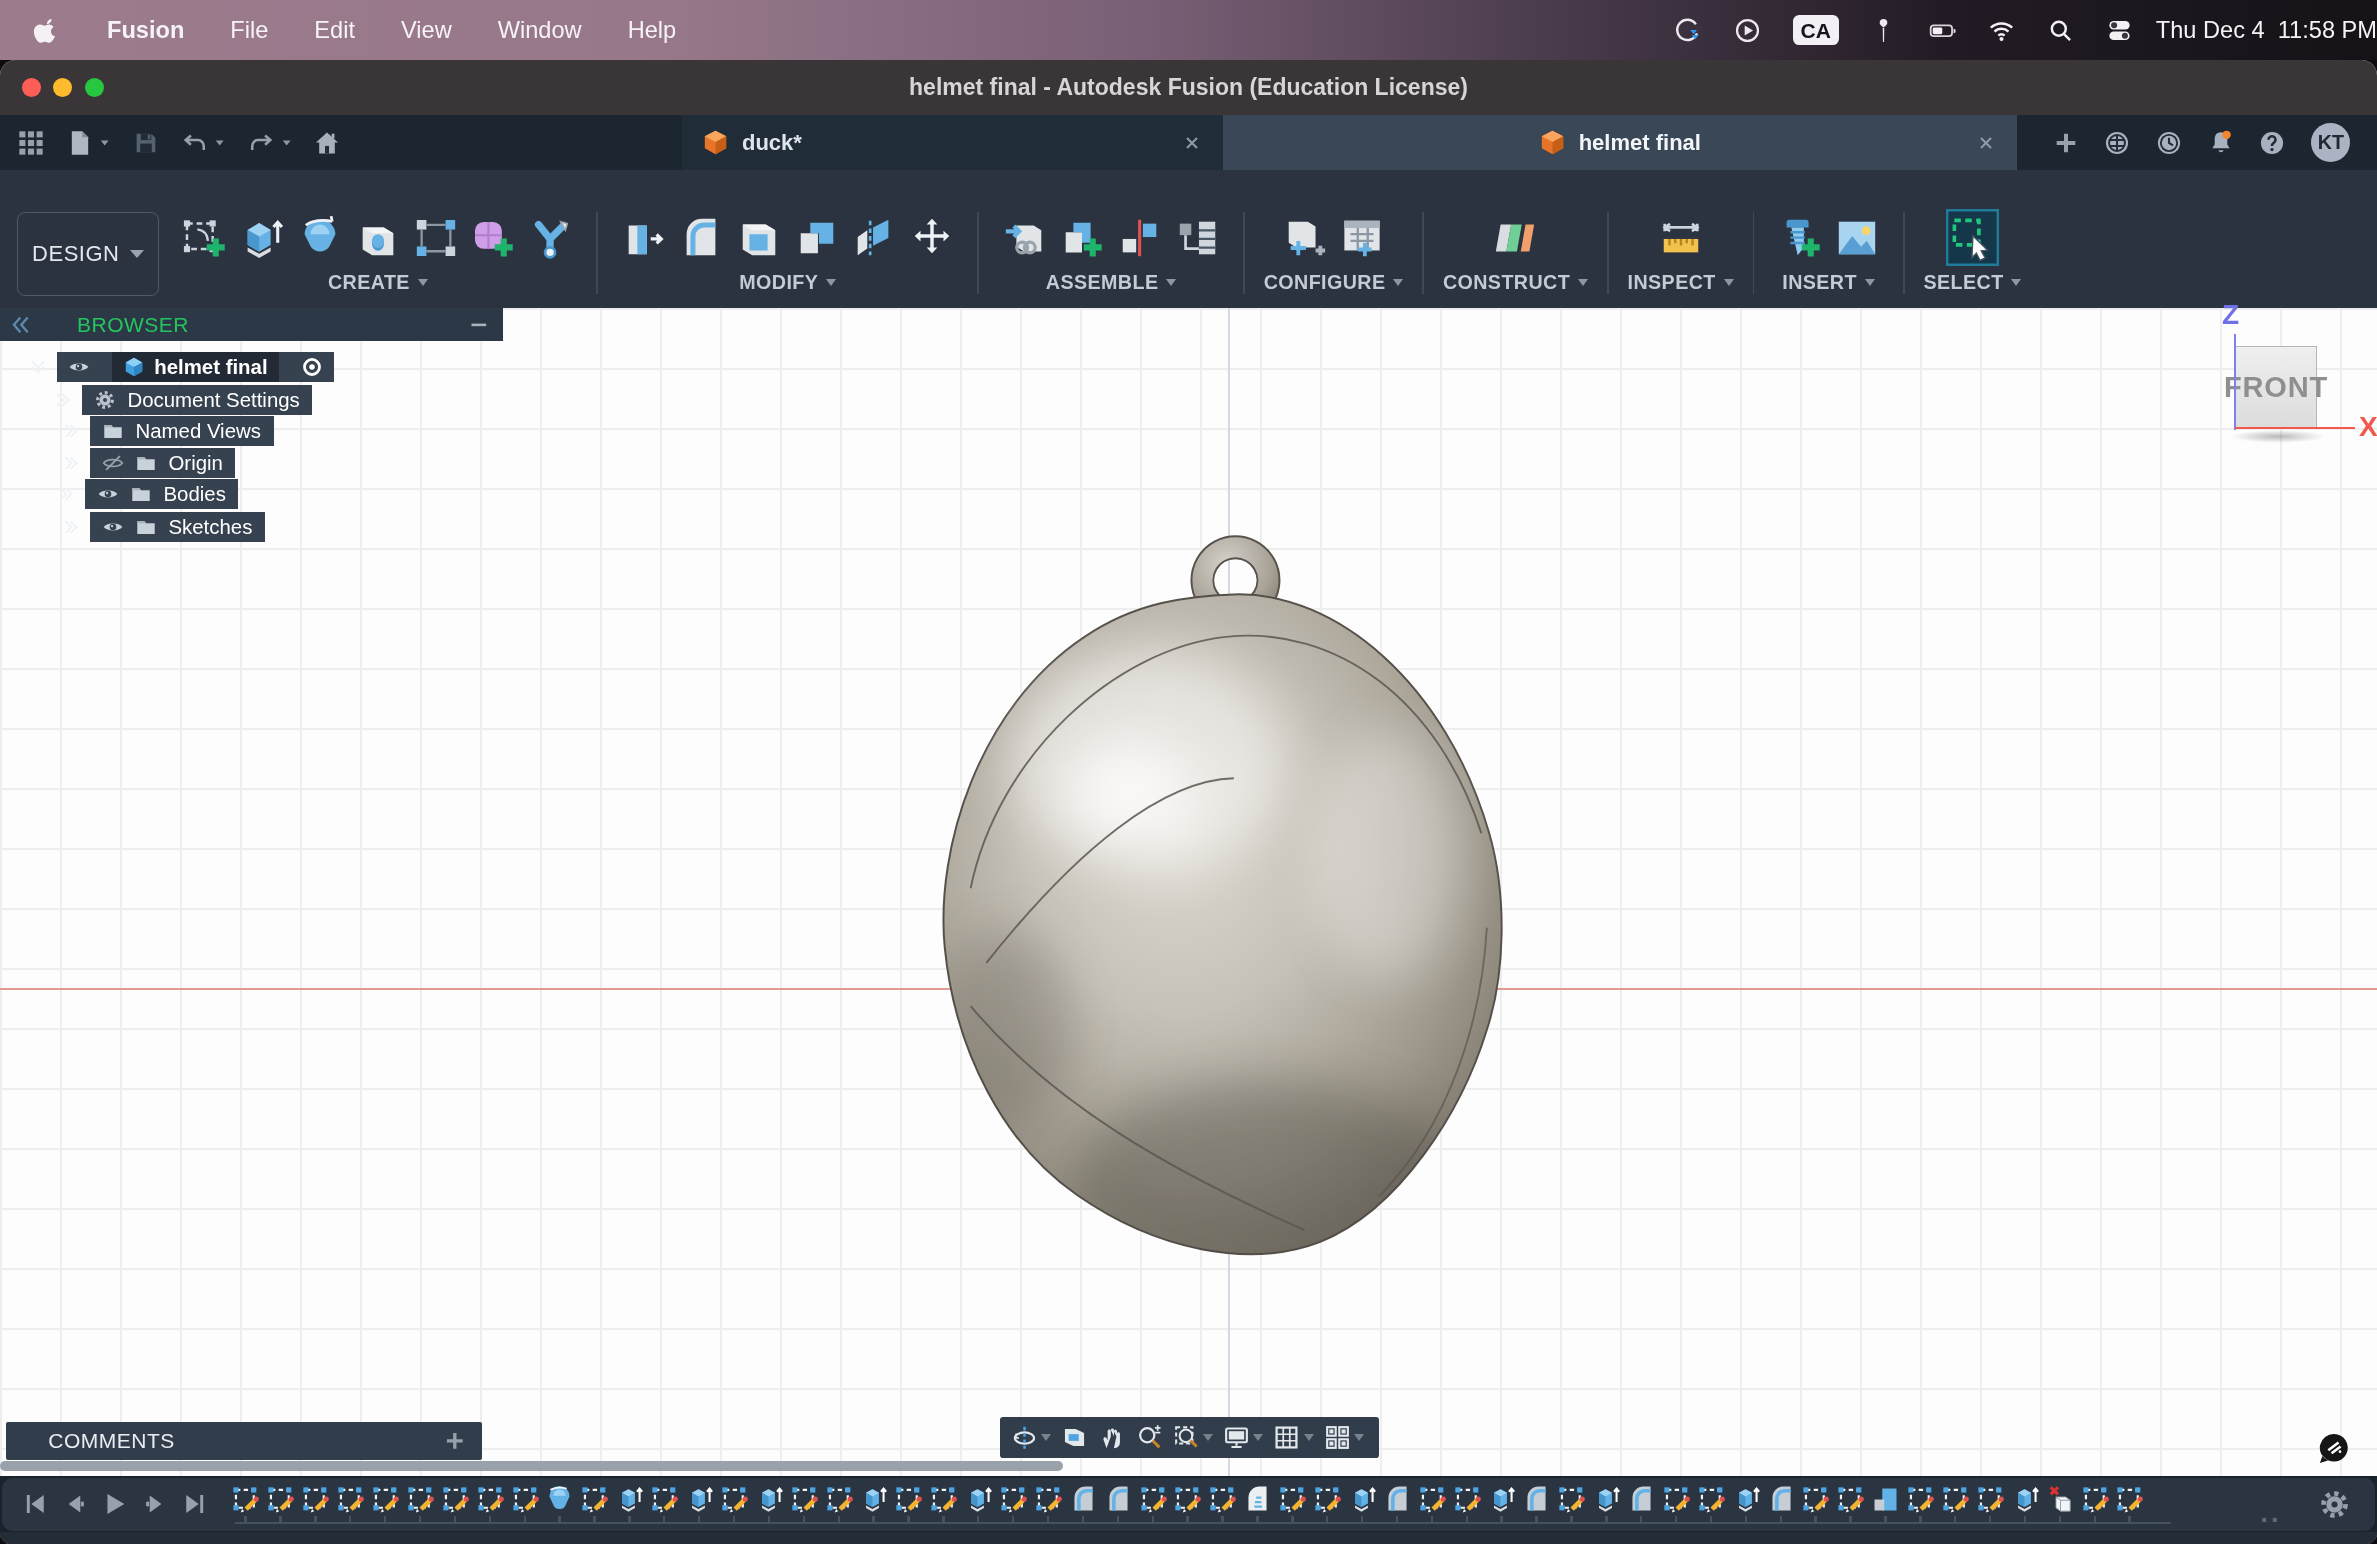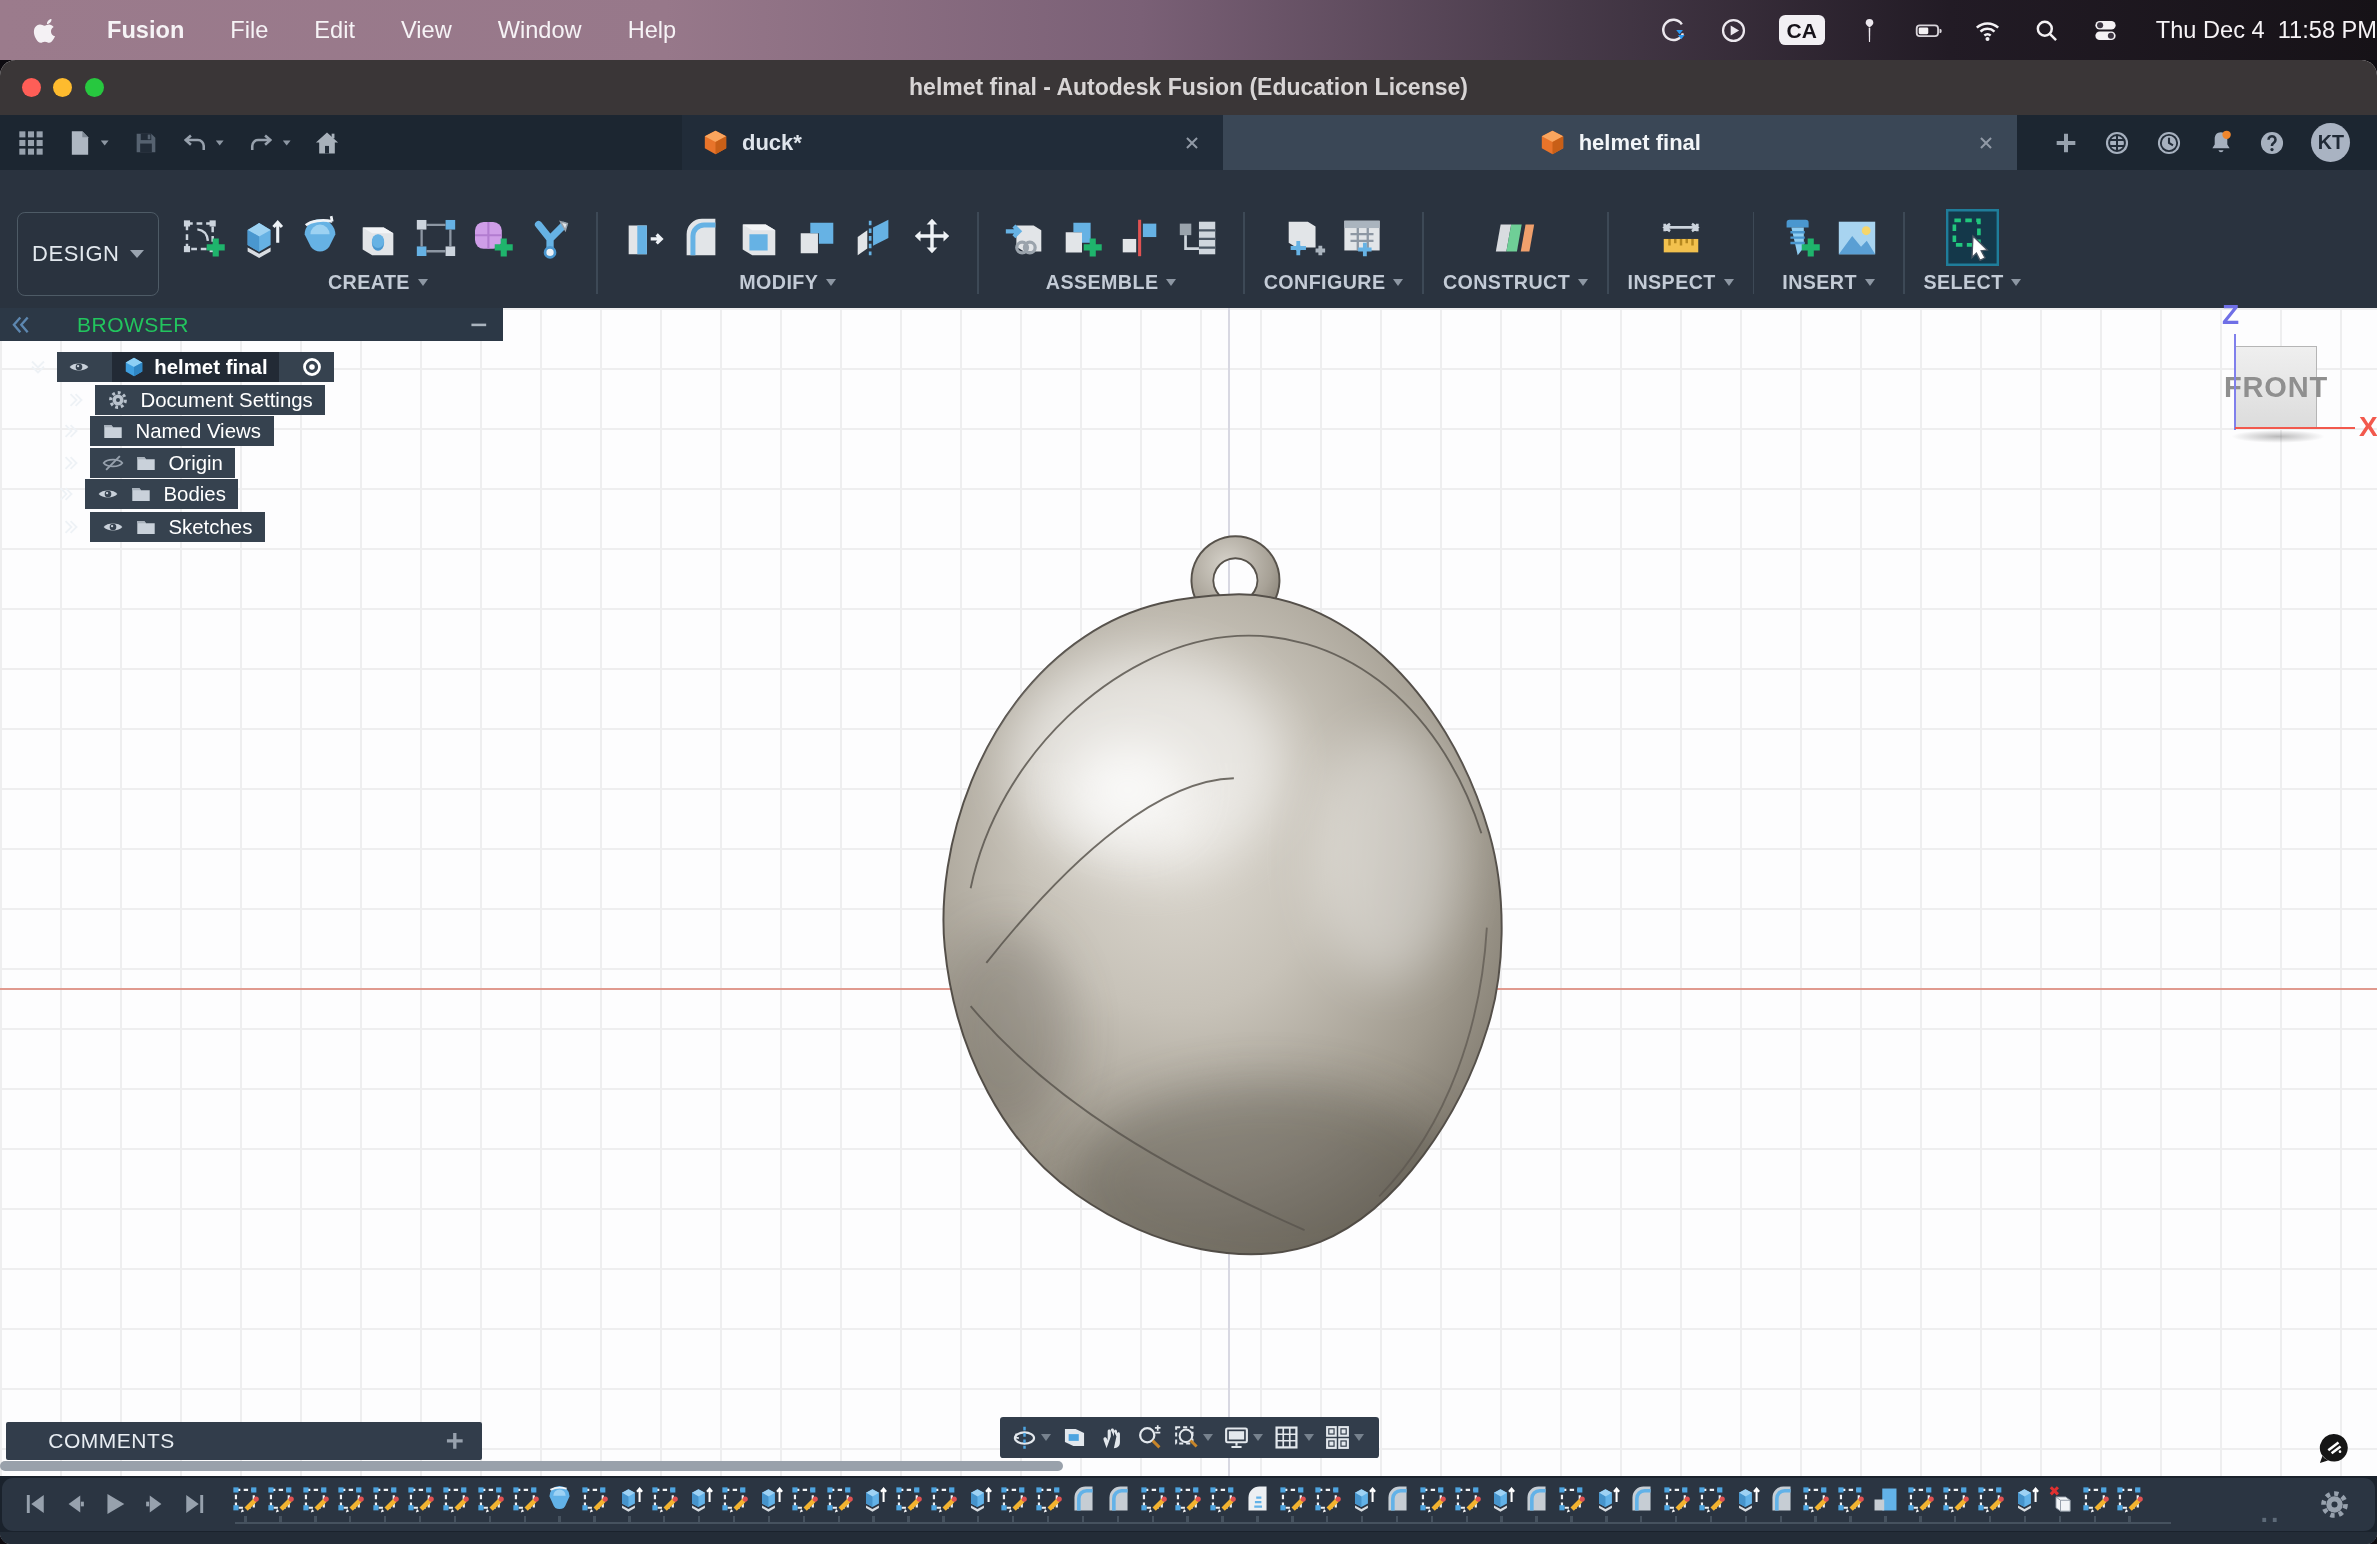--- a/index.html
+++ b/index.html
@@ -8,21 +8,21 @@
   
   .menubar{position:absolute;top:0;left:0;right:0;height:60px;display:flex;align-items:center;
     background:linear-gradient(90deg,#9b7b8c 0%,#97788a 28%,#7a6076 48%,#473a49 66%,#221b25 82%,#161217 100%);
     color:#f6f3f6;font-size:23.6px;}
   .apple-wrap{margin-left:33px;width:28px;height:28px;}
   .menu-item{margin-left:46px;}
   .menu-item.bold{font-weight:bold;}
   .mstatus{margin-left:auto;display:flex;align-items:center;gap:31px;margin-right:22px;}
   .sic{width:28px;height:28px;display:flex;align-items:center;}
   .ca{background:#f2f0f4;color:#17131a;font-weight:bold;font-size:21px;padding:1.6px 7.9px;border-radius:6.3px;line-height:27px;}
-  .clock{font-size:23.6px;white-space:pre;margin-left:14px;}
+  .clock{font-size:23.6px;white-space:pre;margin-left:0;}
   
   .window{position:absolute;top:60px;left:0;right:0;bottom:0;border-radius:15.7px 15.7px 11px 11px;overflow:hidden;background:#fdfdfe;}
   .titlebar{position:absolute;top:0;left:0;right:0;height:55px;background:#3a3637;}
   .tl-dot{position:absolute;top:18px;width:19px;height:19px;border-radius:50%;}
   .titlebar .title{position:absolute;left:0;right:0;top:0;line-height:55px;text-align:center;
     color:#d8d5d5;font-size:23px;font-weight:600;}
   
   .tabstrip{position:absolute;top:55px;left:0;right:0;height:55px;background:#1c2631;}
   .quick{position:absolute;left:0;top:0;height:55px;display:flex;align-items:center;padding-left:17.3px;gap:20.4px;}
   .qa{display:flex;align-items:center;gap:4.7px;}
@@ -662,21 +662,21 @@
             <span>helmet final</span>
           </span>
           <span class="bseg">
             <svg viewBox="0 0 24 24" style="width:22px;height:22px;display:block">
               <circle cx="12" cy="12" r="8.2" fill="none" stroke="#fff" stroke-width="3"></circle>
               <circle cx="12" cy="12" r="3" fill="#fff"></circle>
             </svg>
           </span>
         </div>
       </div>
-      <div class="brow" style="top: 325px; left: 65px;">
+      <div class="brow" style="top: 325px; left: 52px;">
         <span class="bchev">
           <svg viewBox="0 0 24 24" style="width:22px;height:22px;display:block">
             <path d="M6 5.5 12.5 12 6 18.5M11.5 5.5 18 12 11.5 18.5" fill="none" stroke="#eef2f6" stroke-width="2"></path>
           </svg>
         </span>
         <div class="bpill">
           <span class="bic">
             <svg viewBox="0 0 24 24" style="width:22px;height:22px;display:block">
               <circle cx="12" cy="12" r="6" fill="#b9c2cc"></circle>
               <circle cx="12" cy="12" r="8" fill="none" stroke="#b9c2cc" stroke-width="3.4" stroke-dasharray="3.1 3.1"></circle>

